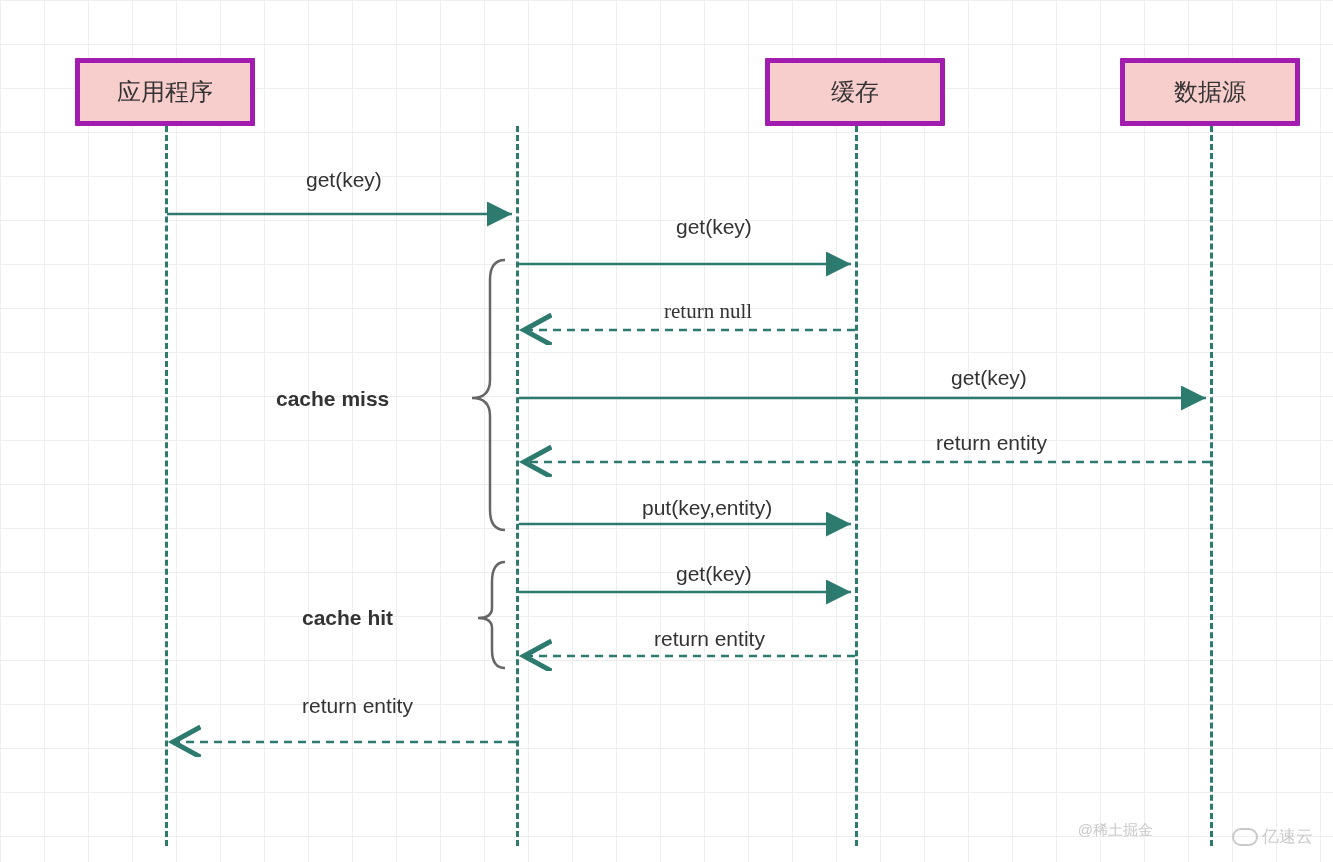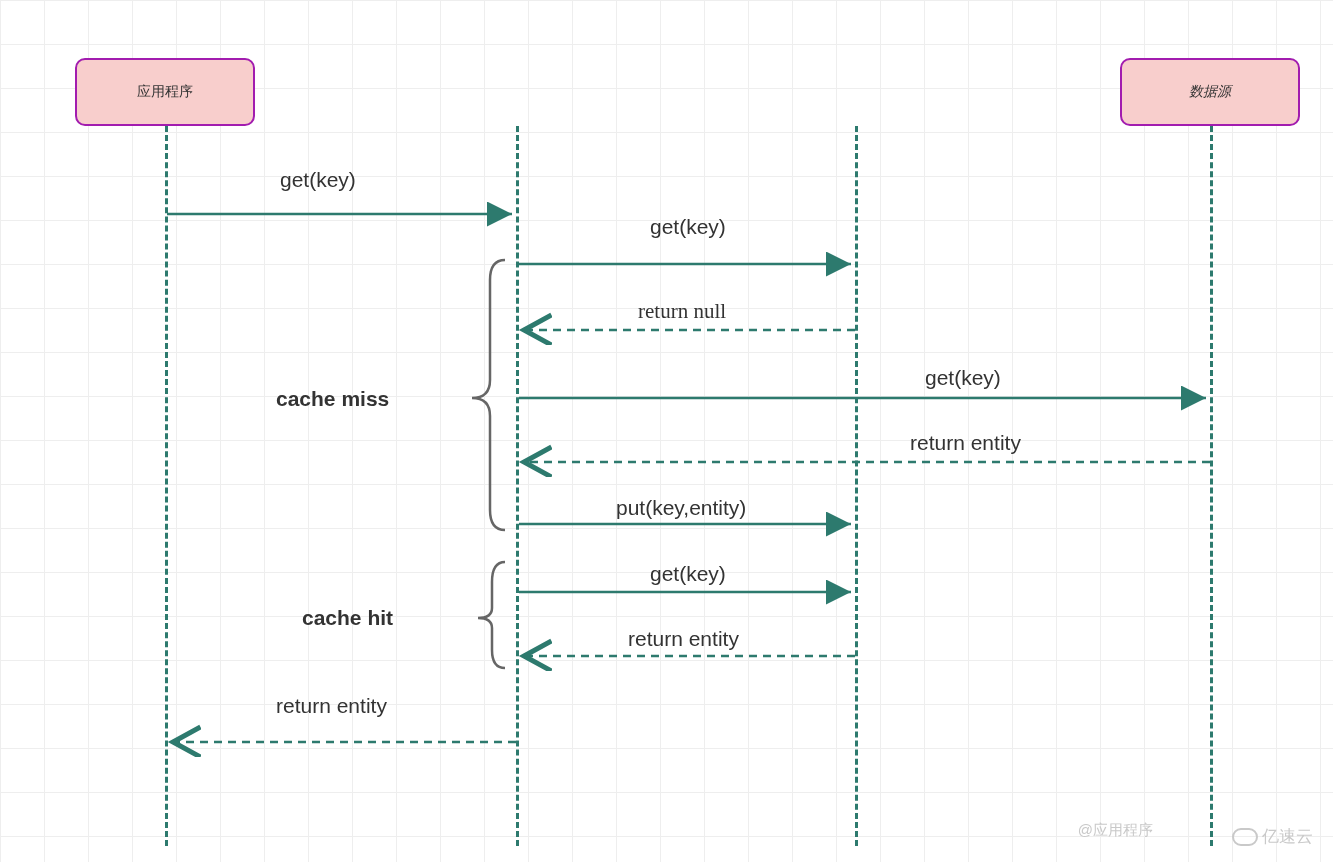--- a/index.html
+++ b/index.html
@@ -23,40 +23,41 @@
 .diagram {
   position: absolute;
   inset: 0;
 }
 .participant {
   position: absolute;
   top: 58px;
   width: 180px;
   height: 68px;
   background: #f8cecc;
-  border: 2px solid #a21caf;
-  border-radius: 10px;
+  border: 5px solid #a21caf;
+  border-radius: 1px;
   display: flex;
   align-items: center;
   justify-content: center;
-  font-size: 14px;
+  font-size: 24px;
   color: #333;
 }
 .lifeline {
   position: absolute;
   top: 126px;
   width: 0;
   border-left: 3px dashed #2d7a6e;
   height: 720px;
 }
 .msg-label {
   position: absolute;
   font-size: 21px;
   color: #333;
   white-space: nowrap;
+  margin-left: 26px;
 }
 .group-label {
   position: absolute;
   font-size: 21px;
   color: #333;
   white-space: nowrap;
   font-weight: bold;
 }
 svg.arrows {
   position: absolute;
@@ -91,21 +92,24 @@
 </head>
 <body>
 
 <div class="grid-bg"></div>
 
 <div class="diagram">
 
   <div class="participant" style="left:75px;">
     <span>应用程序</span>
   </div>
-  <div class="participant" style="left:1120px;font-style:italic;">
+  <div class="participant" style="left:765px;">
+    <span>缓存</span>
+  </div>
+  <div class="participant" style="left:1120px;">
     <span>数据源</span>
   </div>
 
   <div class="lifeline" style="left:165px;"></div>
   <div class="lifeline" style="left:516px;"></div>
   <div class="lifeline" style="left:855px;"></div>
   <div class="lifeline" style="left:1210px;"></div>
 
   <svg class="arrows">
     <defs>
@@ -161,18 +165,18 @@
   <div class="msg-label" style="left:650px; top:562px;">get(key)</div>
   <div class="msg-label" style="left:628px; top:627px;">return entity</div>
   <div class="msg-label" style="left:276px; top:694px;">return entity</div>
 
   <div class="group-label" style="left:276px; top:387px;">cache miss</div>
   <div class="group-label" style="left:302px; top:606px;">cache hit</div>
 
 </div>
 
 <div class="watermark1">
-  <span>@应用程序</span>
+  <span>@稀土掘金</span>
 </div>
 <div class="watermark2">
   <span class="wm-cloud"></span>
   <span>亿速云</span>
 </div>
 
 </body></html>

